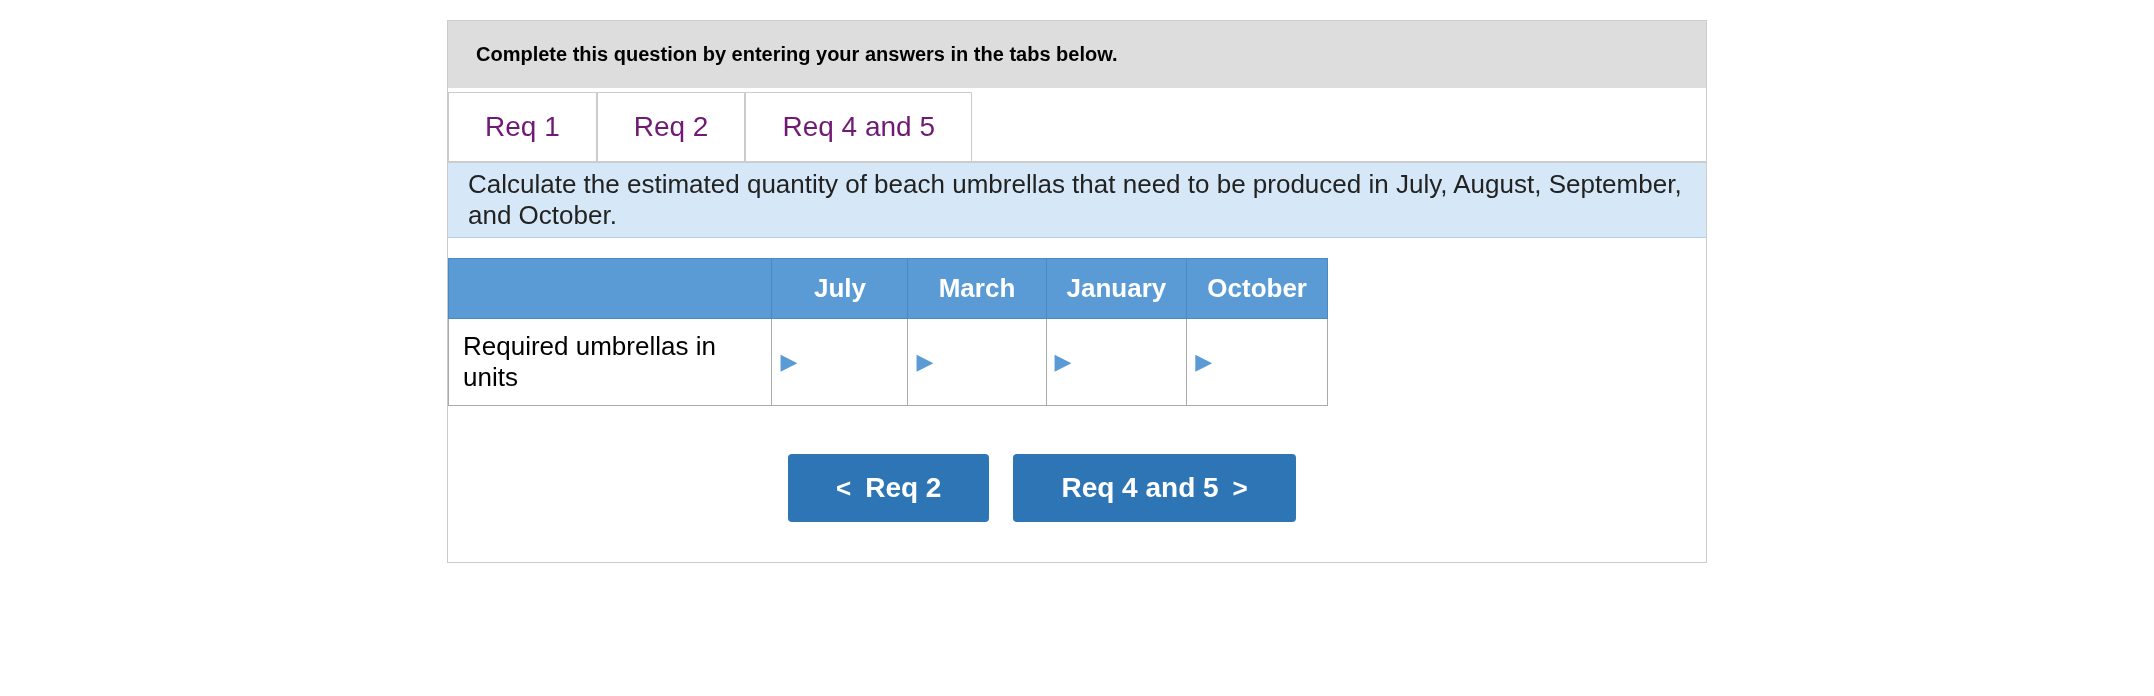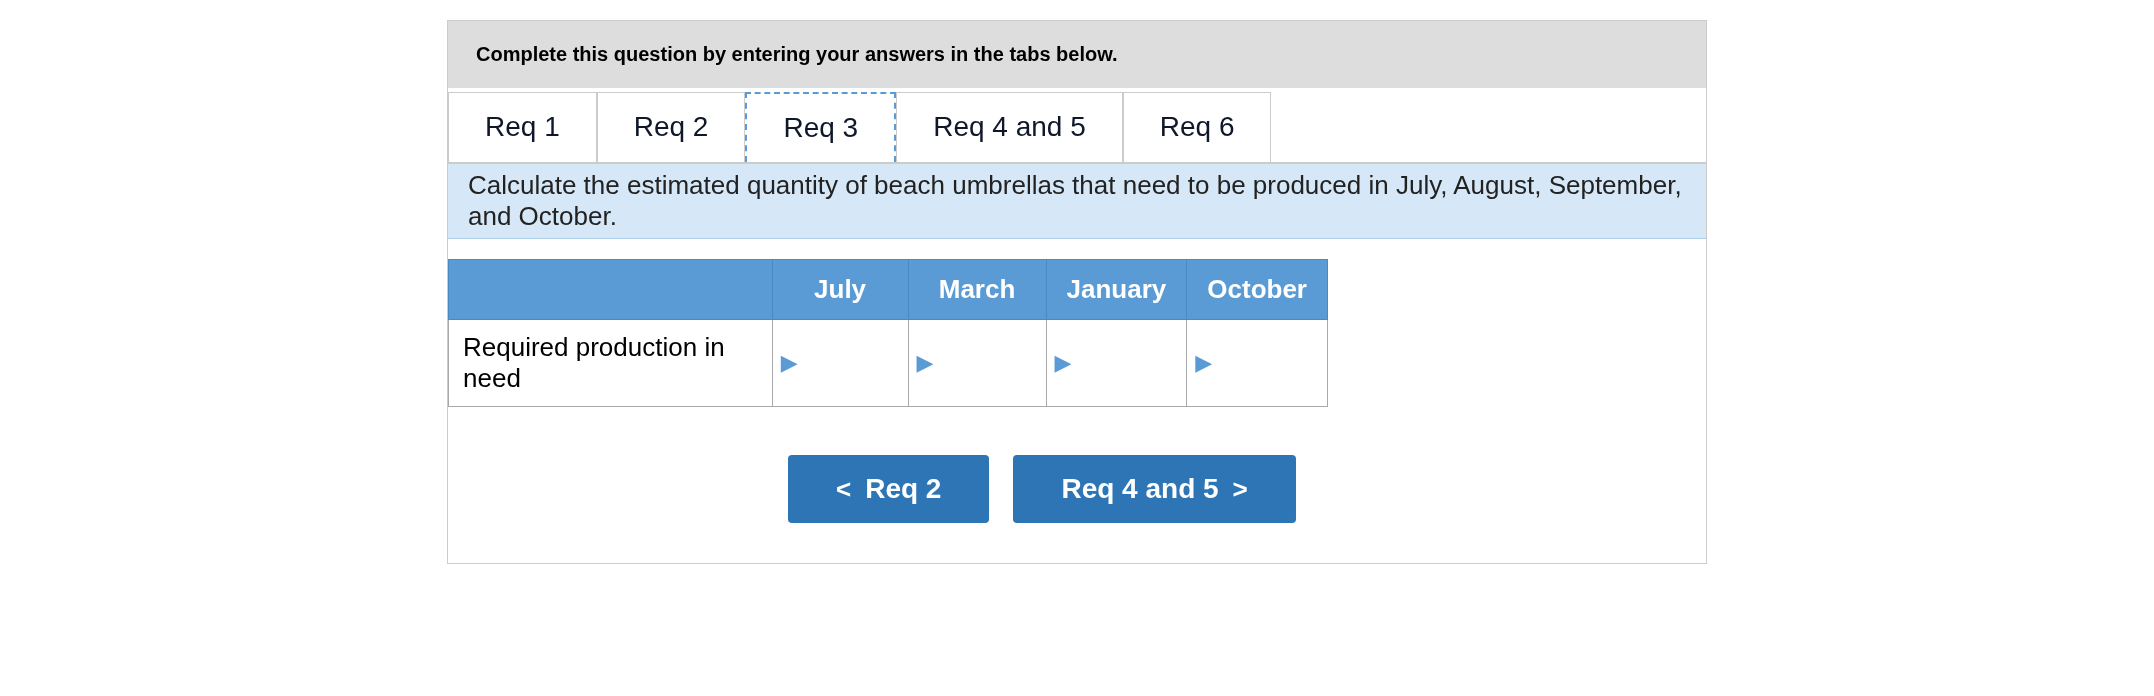--- a/index.html
+++ b/index.html
@@ -35,21 +35,21 @@
       margin-top: 4px;
     }
 
     .tab {
       padding: 18px 36px;
       border: 1px solid #ccc;
       border-bottom: none;
       cursor: pointer;
       font-size: 28px;
       background: #fff;
-      color: #0f172a;
+      color: #701a75;
     }
 
     .tab.active {
       border: 2px dashed #5b9bd5;
       border-bottom: none;
       background: #fff;
       font-weight: normal;
     }
 
     .instruction-bar {
@@ -163,49 +163,43 @@
     <span>Complete this question by entering your answers in the tabs below.</span>
   </div>
 
   <div class="tabs-row">
     <div class="tab">
       <span>Req 1</span>
     </div>
     <div class="tab">
       <span>Req 2</span>
     </div>
-    <div class="tab active">
-      <span>Req 3</span>
-    </div>
     <div class="tab">
       <span>Req 4 and 5</span>
-    </div>
-    <div class="tab">
-      <span>Req 6</span>
     </div>
   </div>
 
   <div class="instruction-bar">
     <span>Calculate the estimated quantity of beach umbrellas that need to be produced in July, August, September, and October.</span>
   </div>
 
   <div class="table-section">
     <table class="data-table">
       <thead>
         <tr>
           <th class="label-col"></th>
           <th>July</th>
           <th>March</th>
           <th>January</th>
           <th>October</th>
         </tr>
       </thead>
       <tbody>
         <tr>
-          <td class="label-cell">Required production in need</td>
+          <td class="label-cell">Required umbrellas in units</td>
           <td class="input-cell">
             <div class="input-cell-inner">
               <span class="arrow">▶</span>
               <input type="text" value="" style="">
             </div>
           </td>
           <td class="input-cell">
             <div class="input-cell-inner">
               <span class="arrow">▶</span>
               <input type="text" value="" style="">

